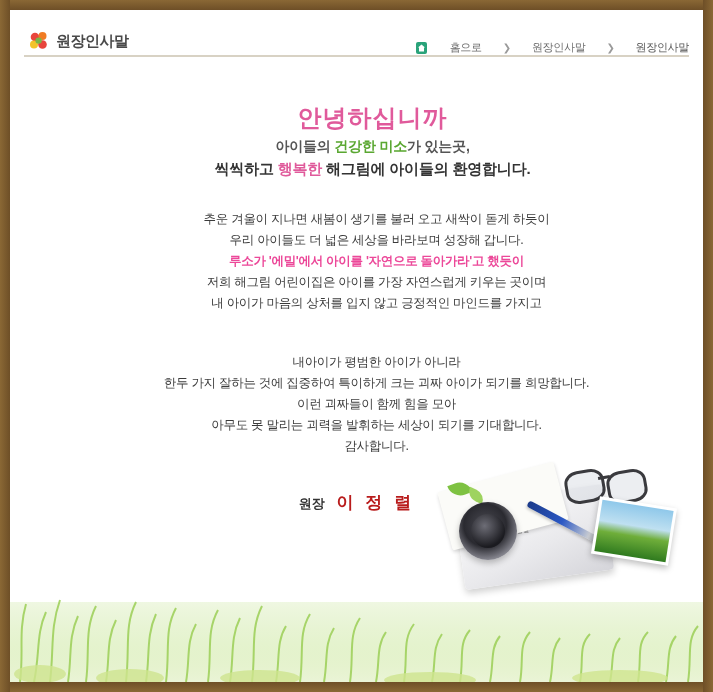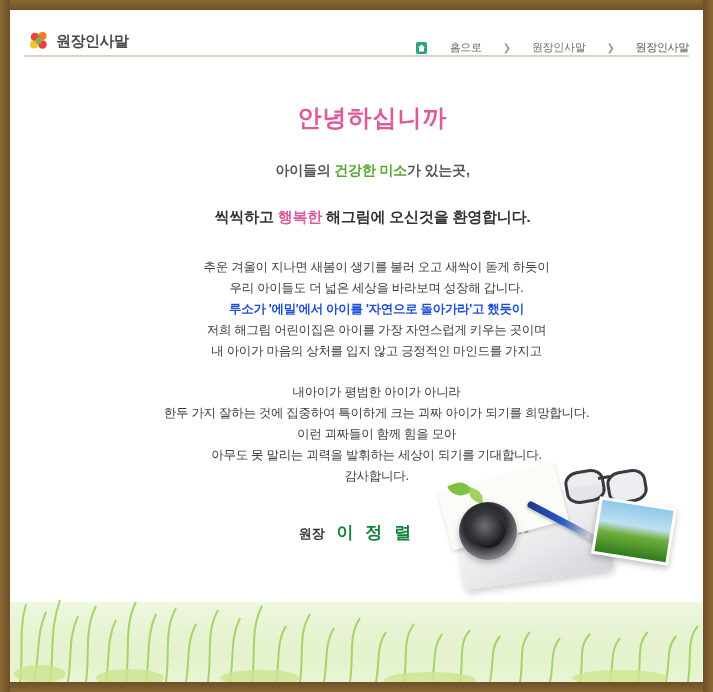--- a/index.html
+++ b/index.html
@@ -131,21 +131,21 @@
   .greeting-title {
     font-size: 24px;
     color: #e05a9b;
     font-weight: bold;
     letter-spacing: 1px;
     font-family: "DejaVu Sans", sans-serif;
   }
   .greet-line {
     font-size: 14px;
     color: #555555;
-    margin-top: 28px;
+    margin-top: 4px;
     font-weight: bold;
     letter-spacing: -0.2px;
   }
   .greet-line.l1 { margin-top: 24px; }
   .hl-blue { color: #2f74c0; }
   .hl-green { color: #5aa731; }
   .hl-pink { color: #e05a9b; }
   .greet-line.big {
     font-size: 15px;
     color: #333;
@@ -153,36 +153,36 @@
 
   .para {
     margin-top: 30px;
     text-align: center;
     font-size: 12.5px;
     line-height: 21px;
     color: #3b3b3b;
     letter-spacing: -0.3px;
     padding-left: 40px;
   }
-  .para.second { margin-top: 20px; }
-  .para .bold { font-weight: bold; color: #1d4ed8; }
+  .para.second { margin-top: 38px; }
+  .para .bold { font-weight: bold; color: #ec4899; }
 
   .sign {
     margin-top: 34px;
     text-align: center;
     font-size: 13px;
     color: #333;
     font-weight: bold;
   }
   .sign .sign-name {
     font-family: "DejaVu Serif", serif;
     font-size: 17px;
     letter-spacing: 3px;
     margin-left: 8px;
-    color: #15803d;
+    color: #b91c1c;
   }
 
   
   .desk {
     position: absolute;
     right: 36px;
     bottom: 96px;
     width: 230px;
     height: 120px;
   }
@@ -359,21 +359,21 @@
 
     <div class="content">
 
       <div class="greeting-block">
         <div class="greeting-title">안녕하십니까</div>
 
         <div class="greet-line">
           <span>아이들의 </span><span class="hl-green">건강한 미소</span><span>가 있는곳,</span>
         </div>
         <div class="greet-line big">
-          <span>씩씩하고 </span><span class="hl-pink">행복한</span><span> 해그림에 오신것을 환영합니다.</span>
+          <span>씩씩하고 </span><span class="hl-pink">행복한</span><span> 해그림에 아이들의 환영합니다.</span>
         </div>
       </div>
 
       <div class="para">
         <div>추운 겨울이 지나면 새봄이 생기를 불러 오고 새싹이 돋게 하듯이</div>
         <div>우리 아이들도 더 넓은 세상을 바라보며 성장해 갑니다.</div>
         <div class="bold">루소가 '에밀'에서 아이를 '자연으로 돌아가라'고 했듯이</div>
         <div>저희 해그림 어린이집은 아이를 가장 자연스럽게 키우는 곳이며</div>
         <div>내 아이가 마음의 상처를 입지 않고 긍정적인 마인드를 가지고</div>
       </div>

